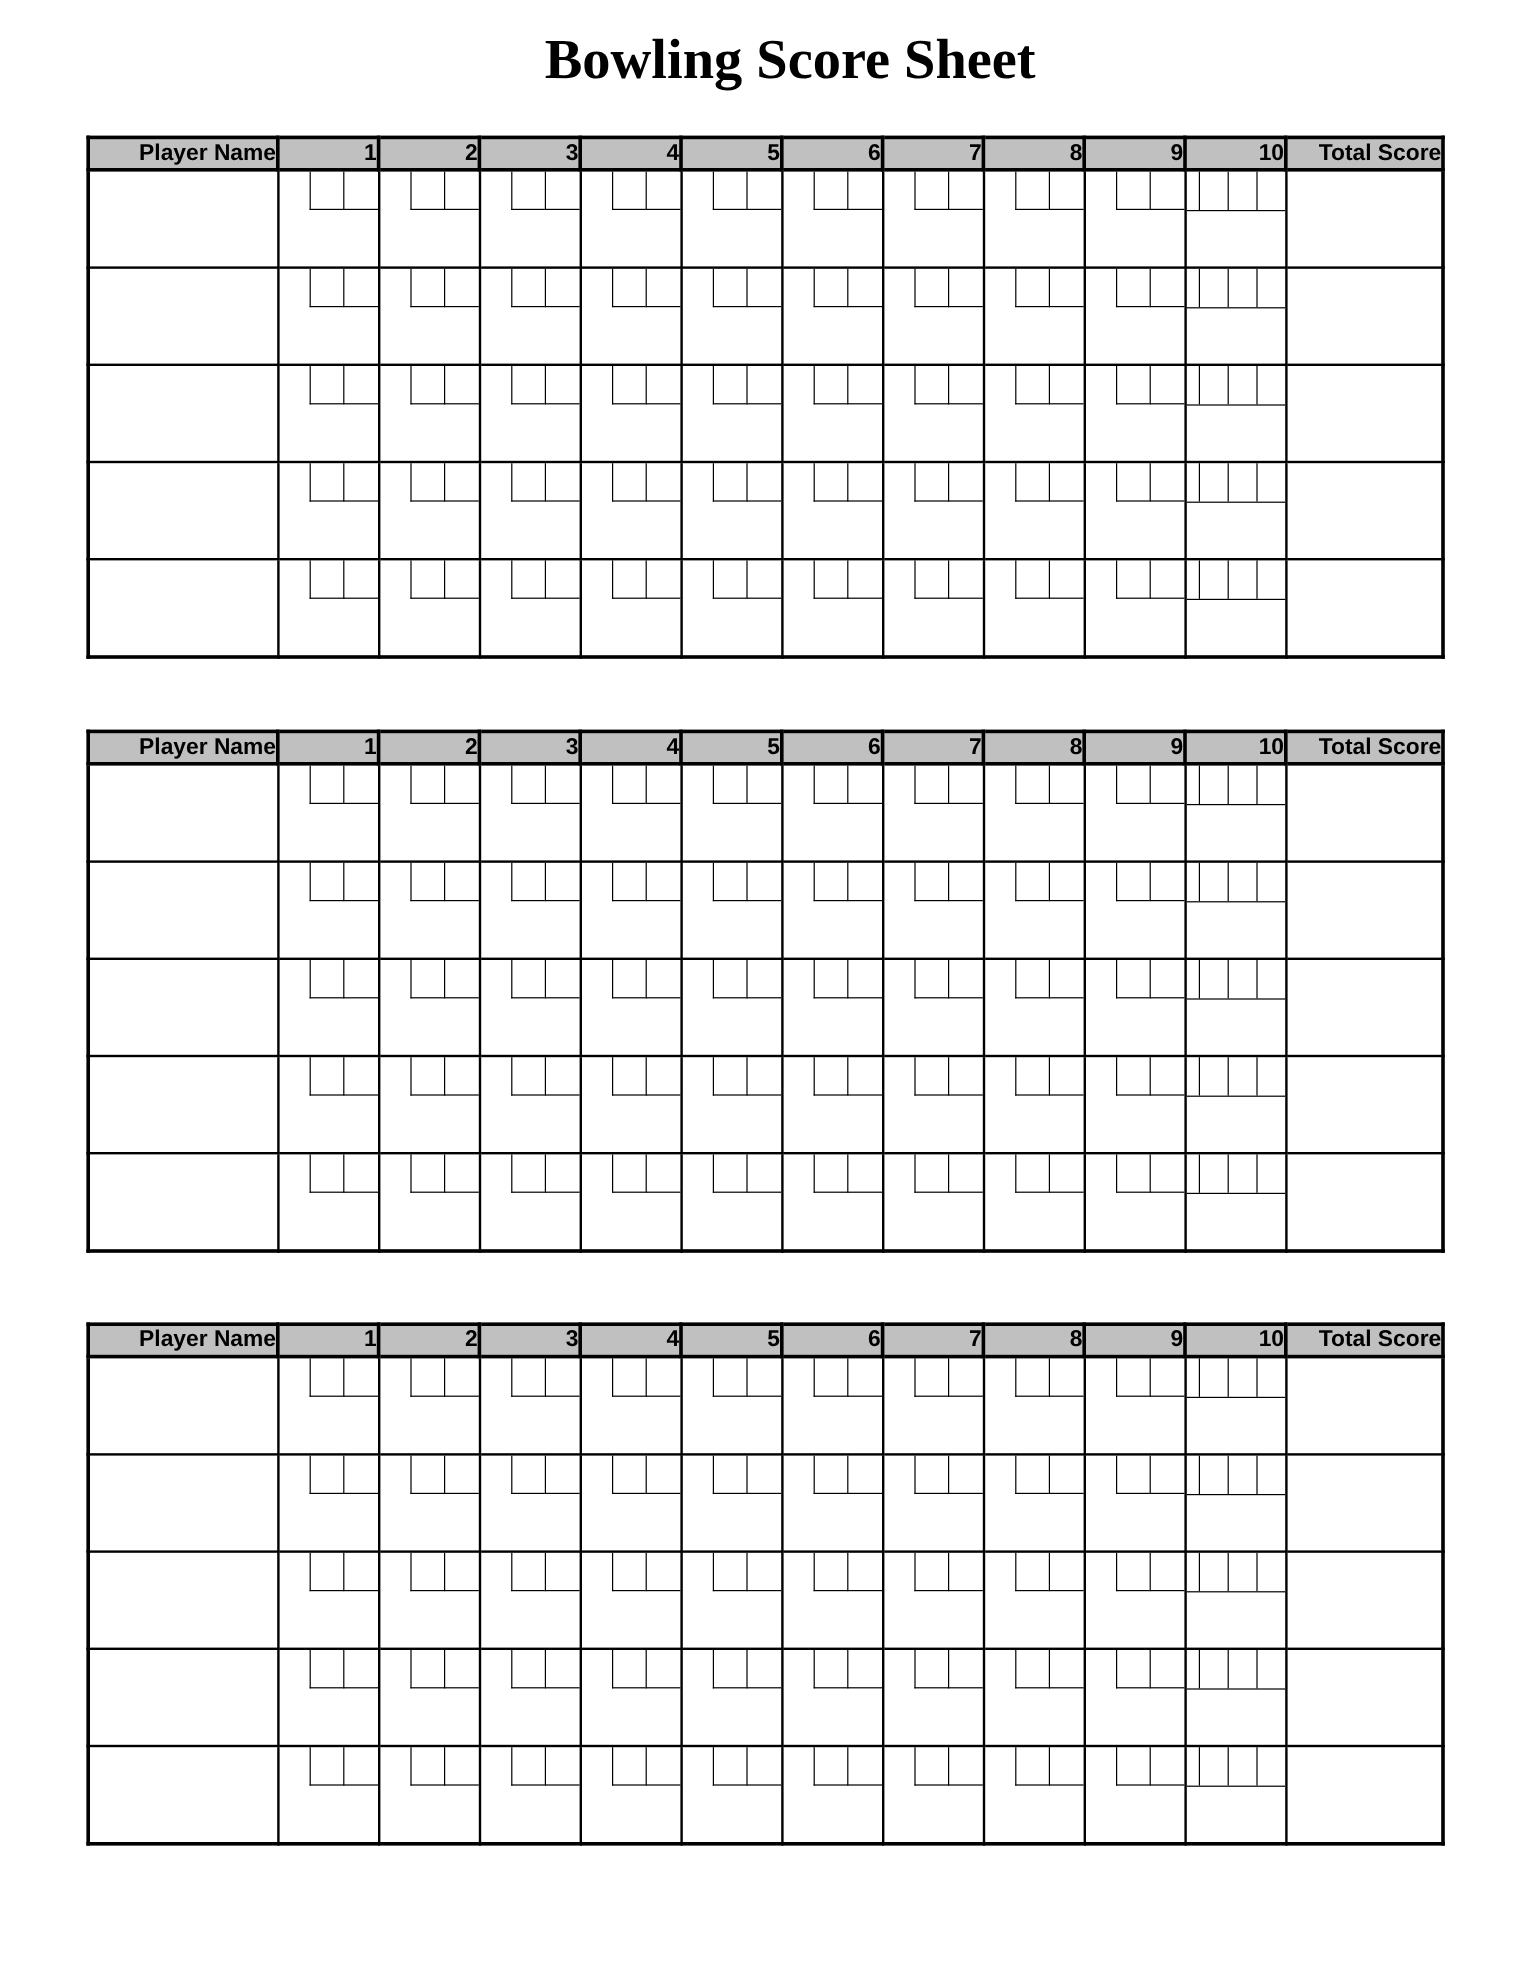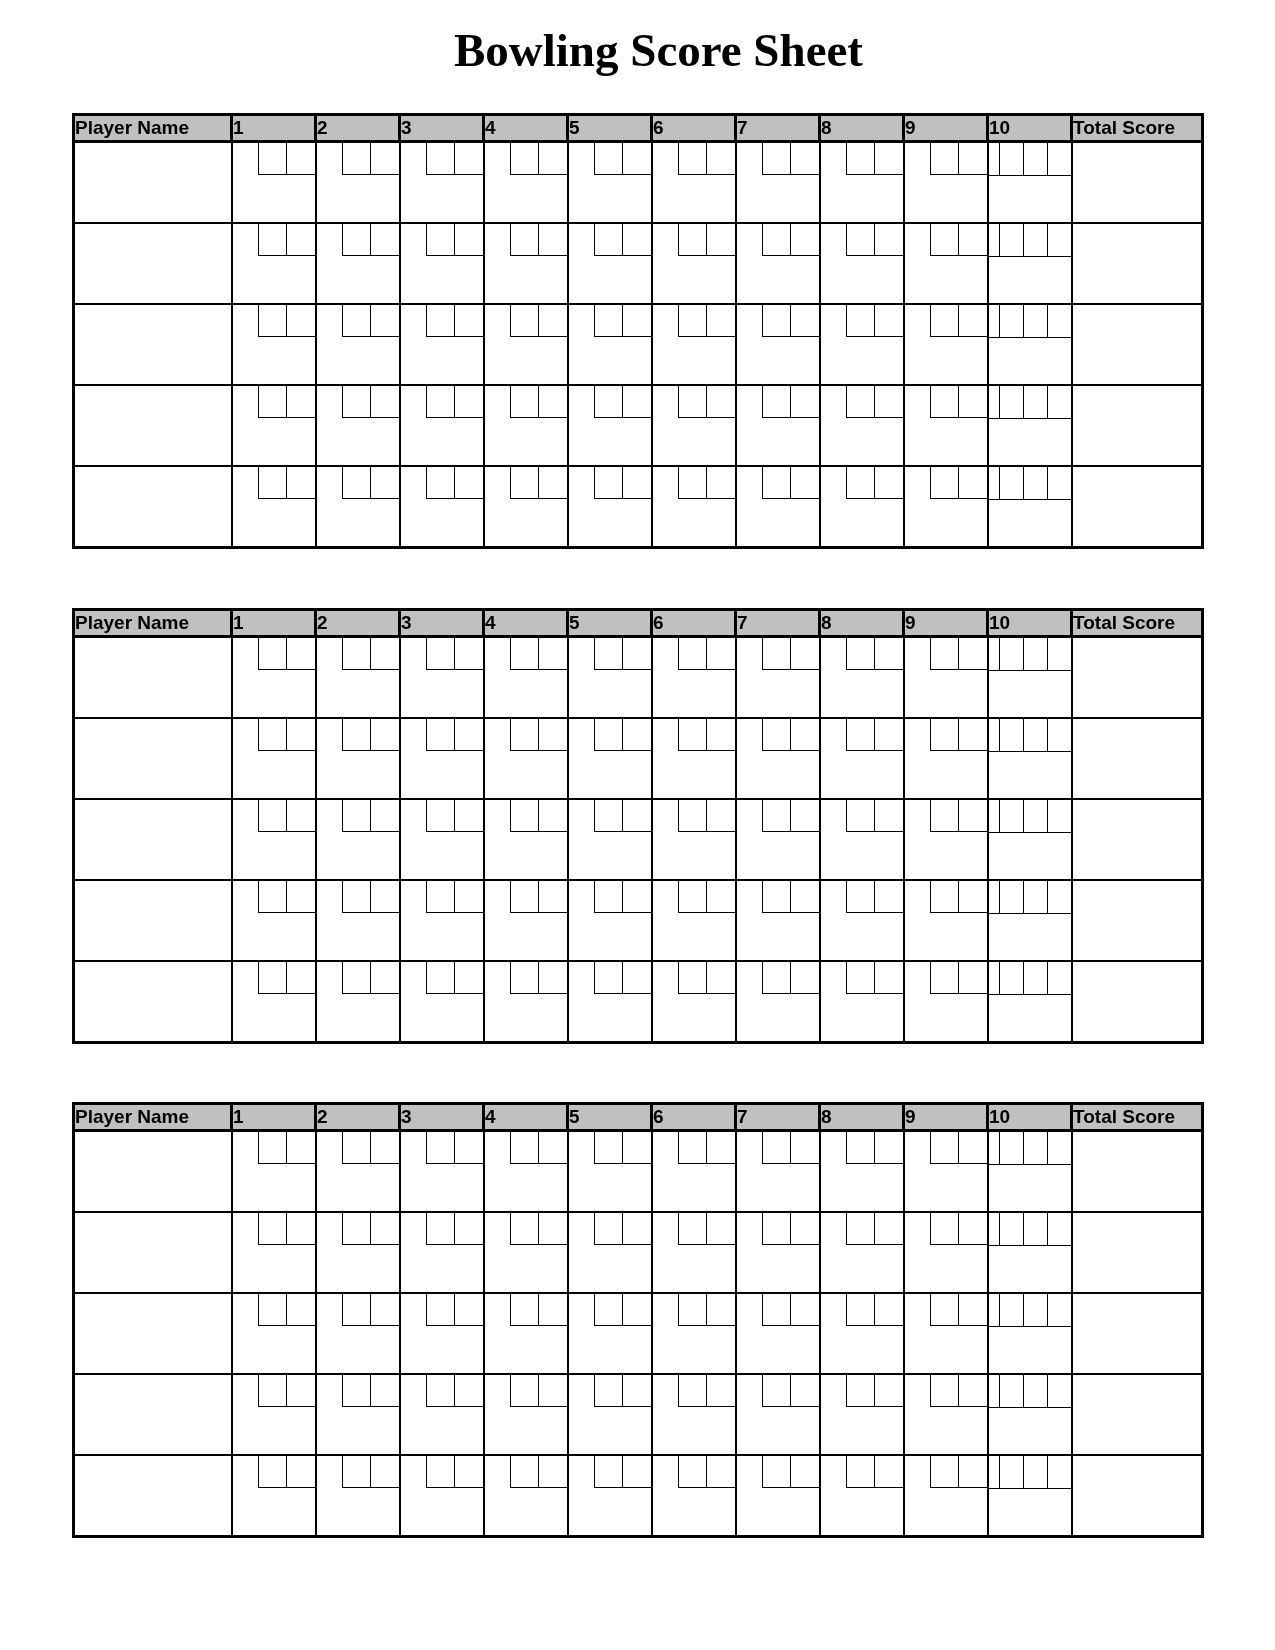--- a/index.html
+++ b/index.html
@@ -37,21 +37,21 @@
     table-layout:fixed;
     border:3px solid var(--border);
   }
   .score-table th{
     background:var(--header-bg);
     border:3px solid var(--border);
     height:24px;
     padding:0;
     font-weight:bold;
     font-size:19px;
-    text-align:left;
+    text-align:right;
     vertical-align:middle;
   }
   .score-table td{
     border:2px solid var(--border);
     height:79px;
     padding:0;
     position:relative;
     vertical-align:top;
     font-size:16px;
   }

